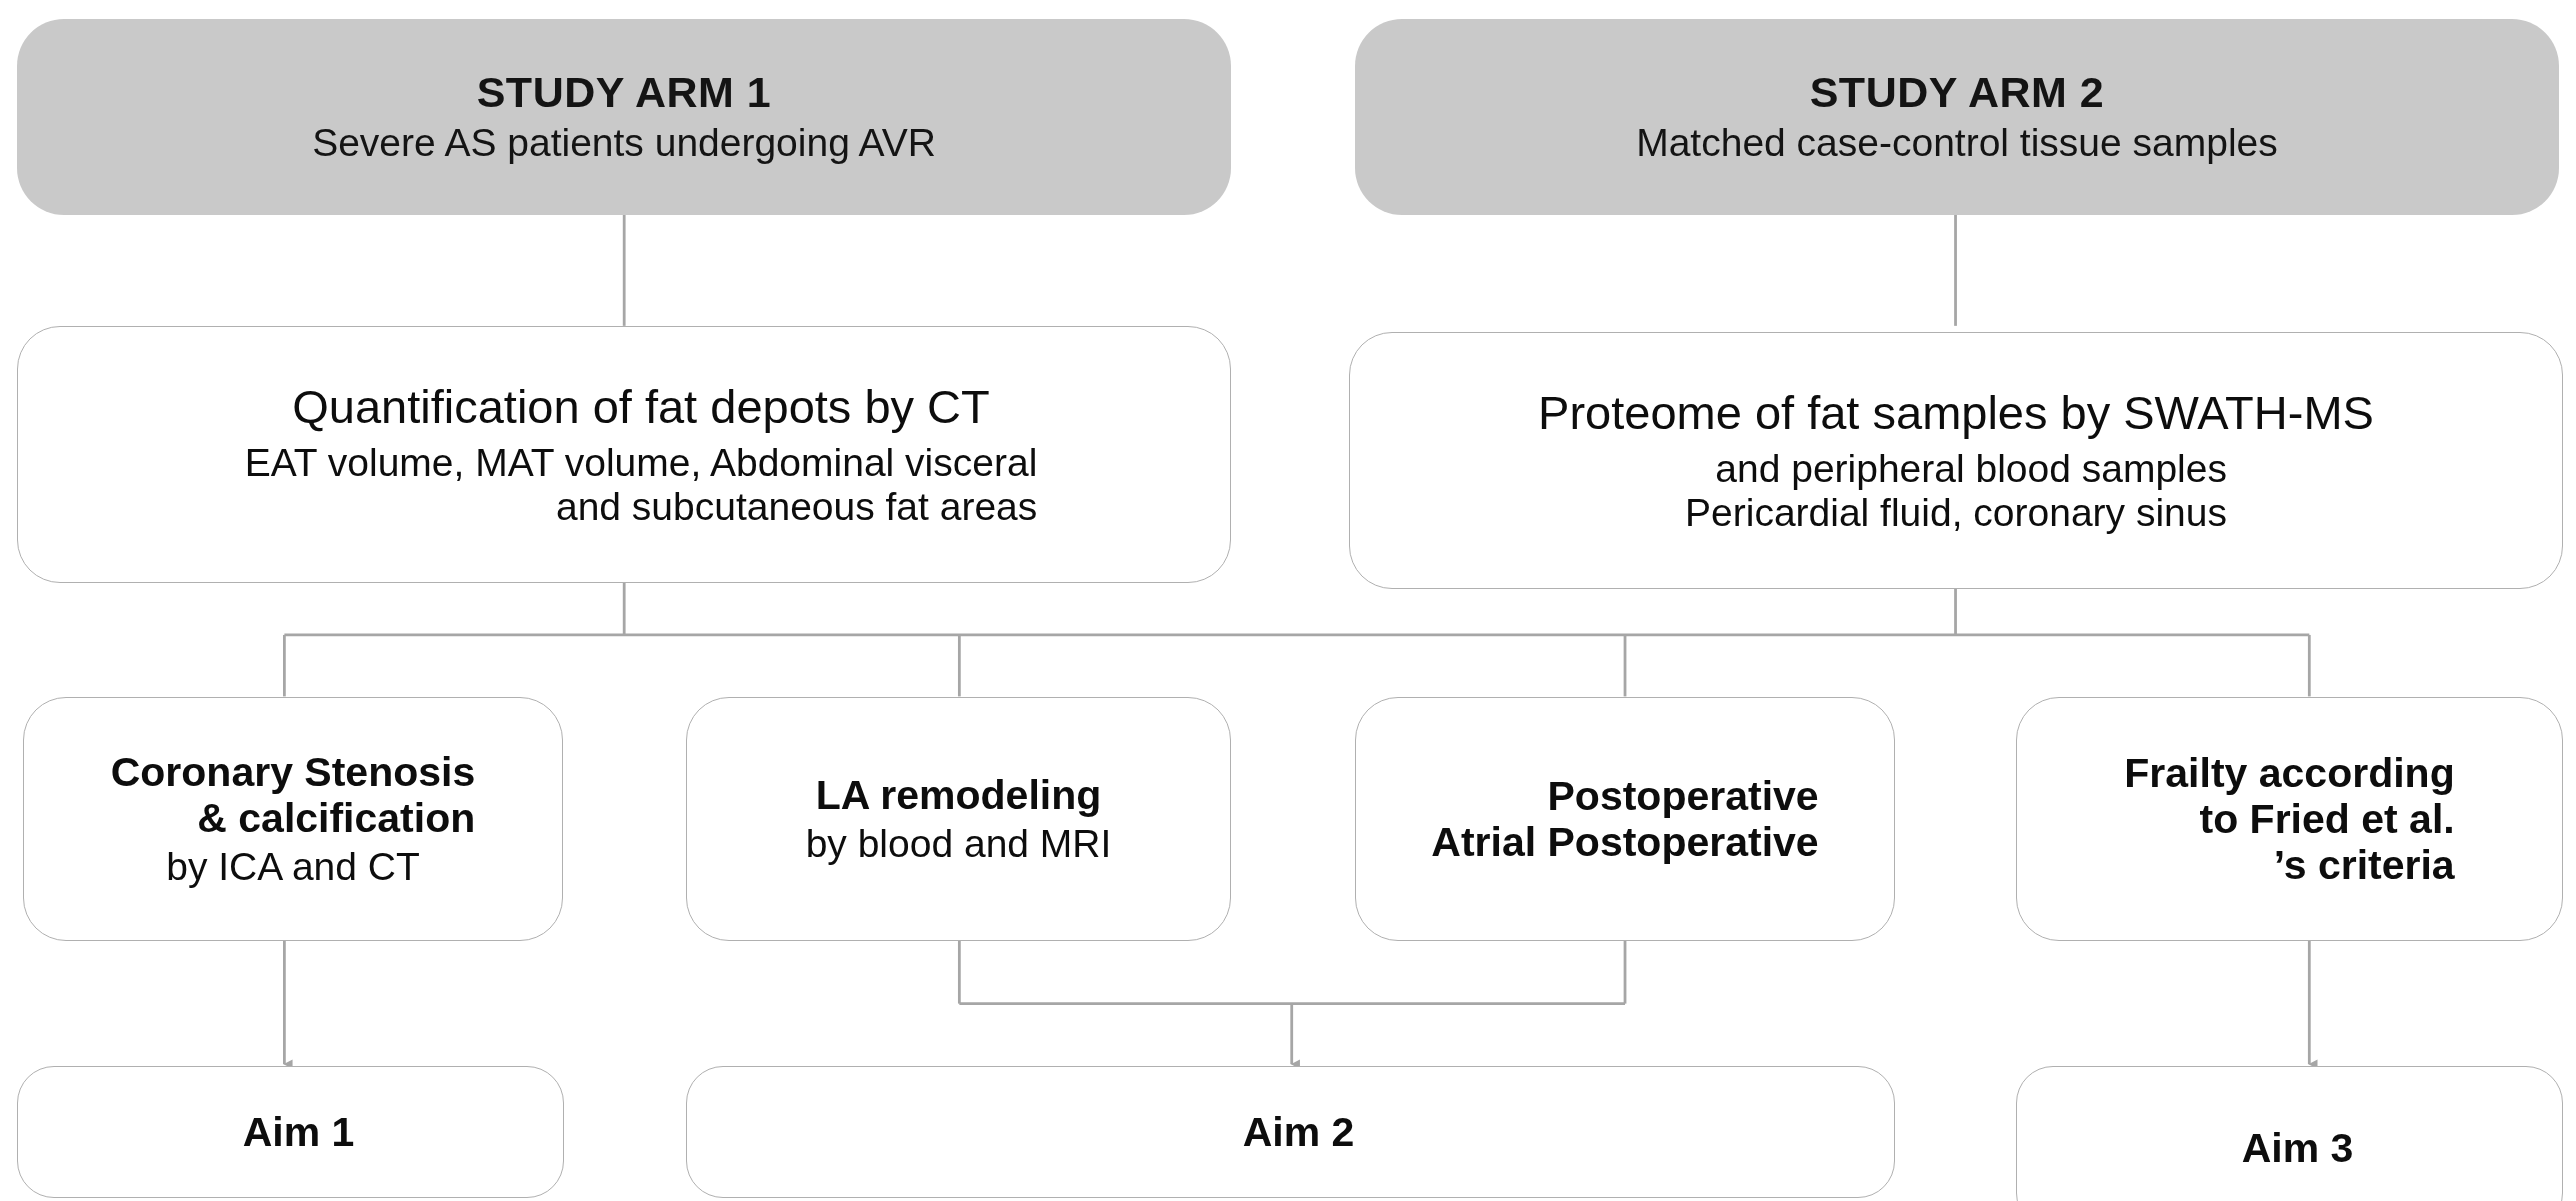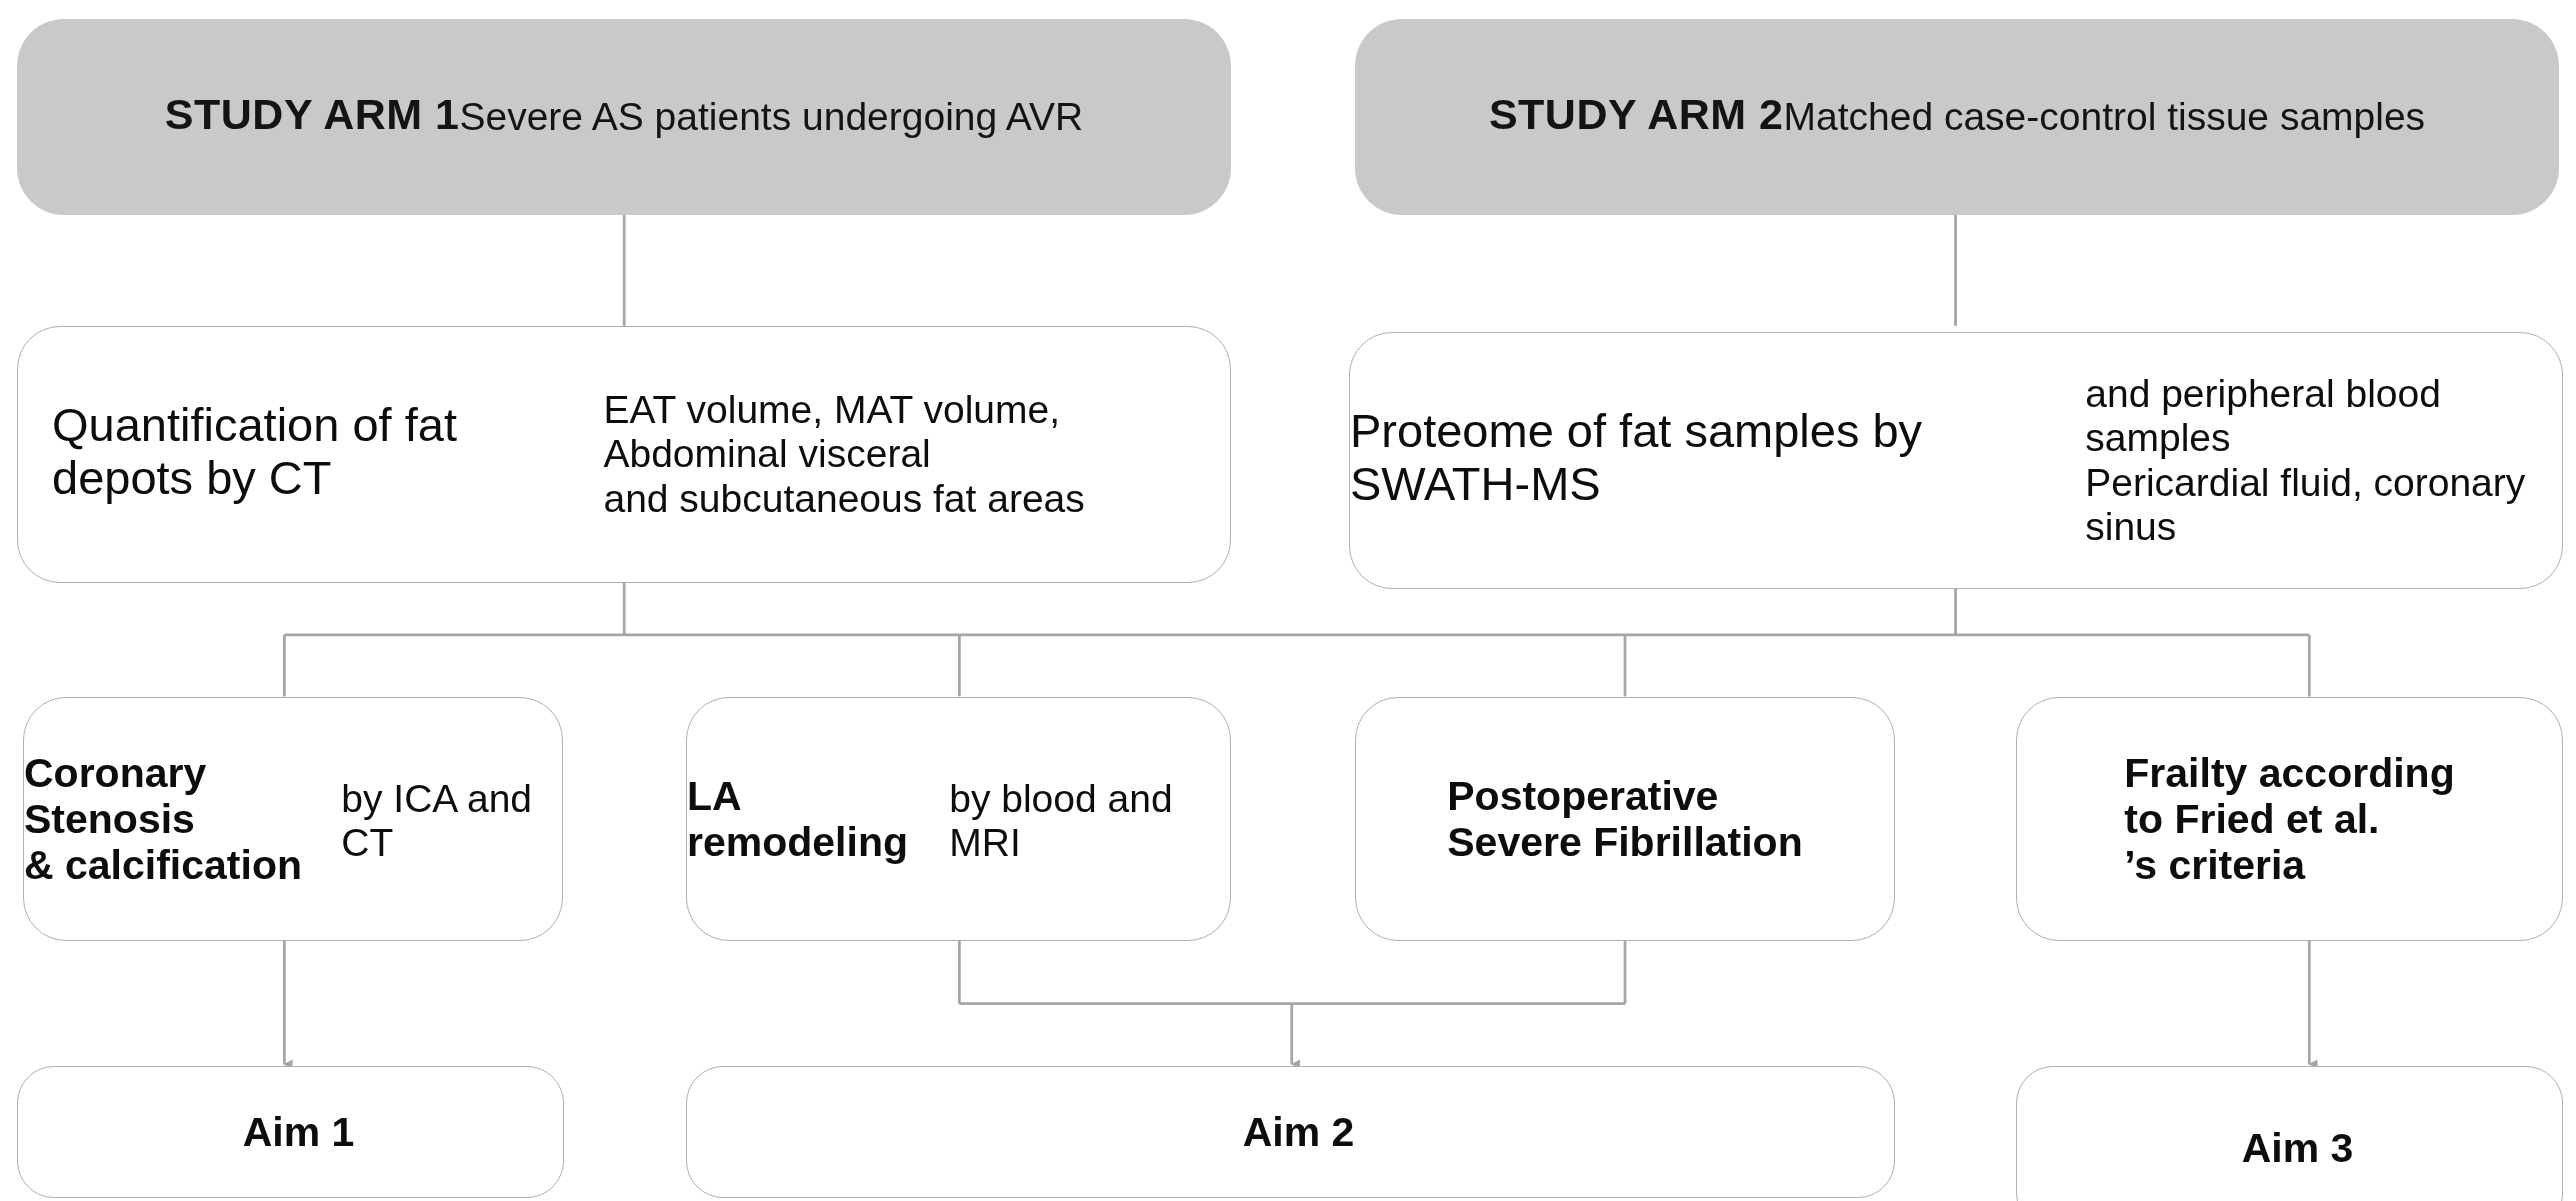--- a/index.html
+++ b/index.html
@@ -11,23 +11,24 @@
   #stage{position:relative;width:2576px;height:1201px;overflow:hidden;background:#fff;}
 
   
   #wires{position:absolute;left:0;top:0;width:2576px;height:1201px;}
 
   
   .node{
     position:absolute;
     box-sizing:border-box;
     display:flex;
+    flex-direction:column;
     align-items:center;
     justify-content:center;
-    text-align:left;
+    text-align:right;
     background:#ffffff;
     border:1.9px solid #b0b0b0;
     border-radius:43px;
     color:#0d0d0d;
     line-height:1.13;
     z-index:2;
   }
   .node.arm{
     background:#c9c9c9;
     border:none;
@@ -166,21 +167,21 @@
   <div class="node outcome" id="la">
     <div class="ttl">
       <span>LA  remodeling</span>
     </div>
     <div class="sub">by blood and MRI</div>
   </div>
 
   <div class="node outcome" id="poaf">
     <div class="ttl">
       <span>Postoperative</span>
-      <span>Severe Fibrillation</span>
+      <span>Atrial Postoperative</span>
     </div>
   </div>
 
   <div class="node outcome" id="frailty">
     <div class="ttl">
       <span>Frailty according</span>
       <span>to Fried et al.</span>
       <span>’s criteria</span>
     </div>
   </div>

